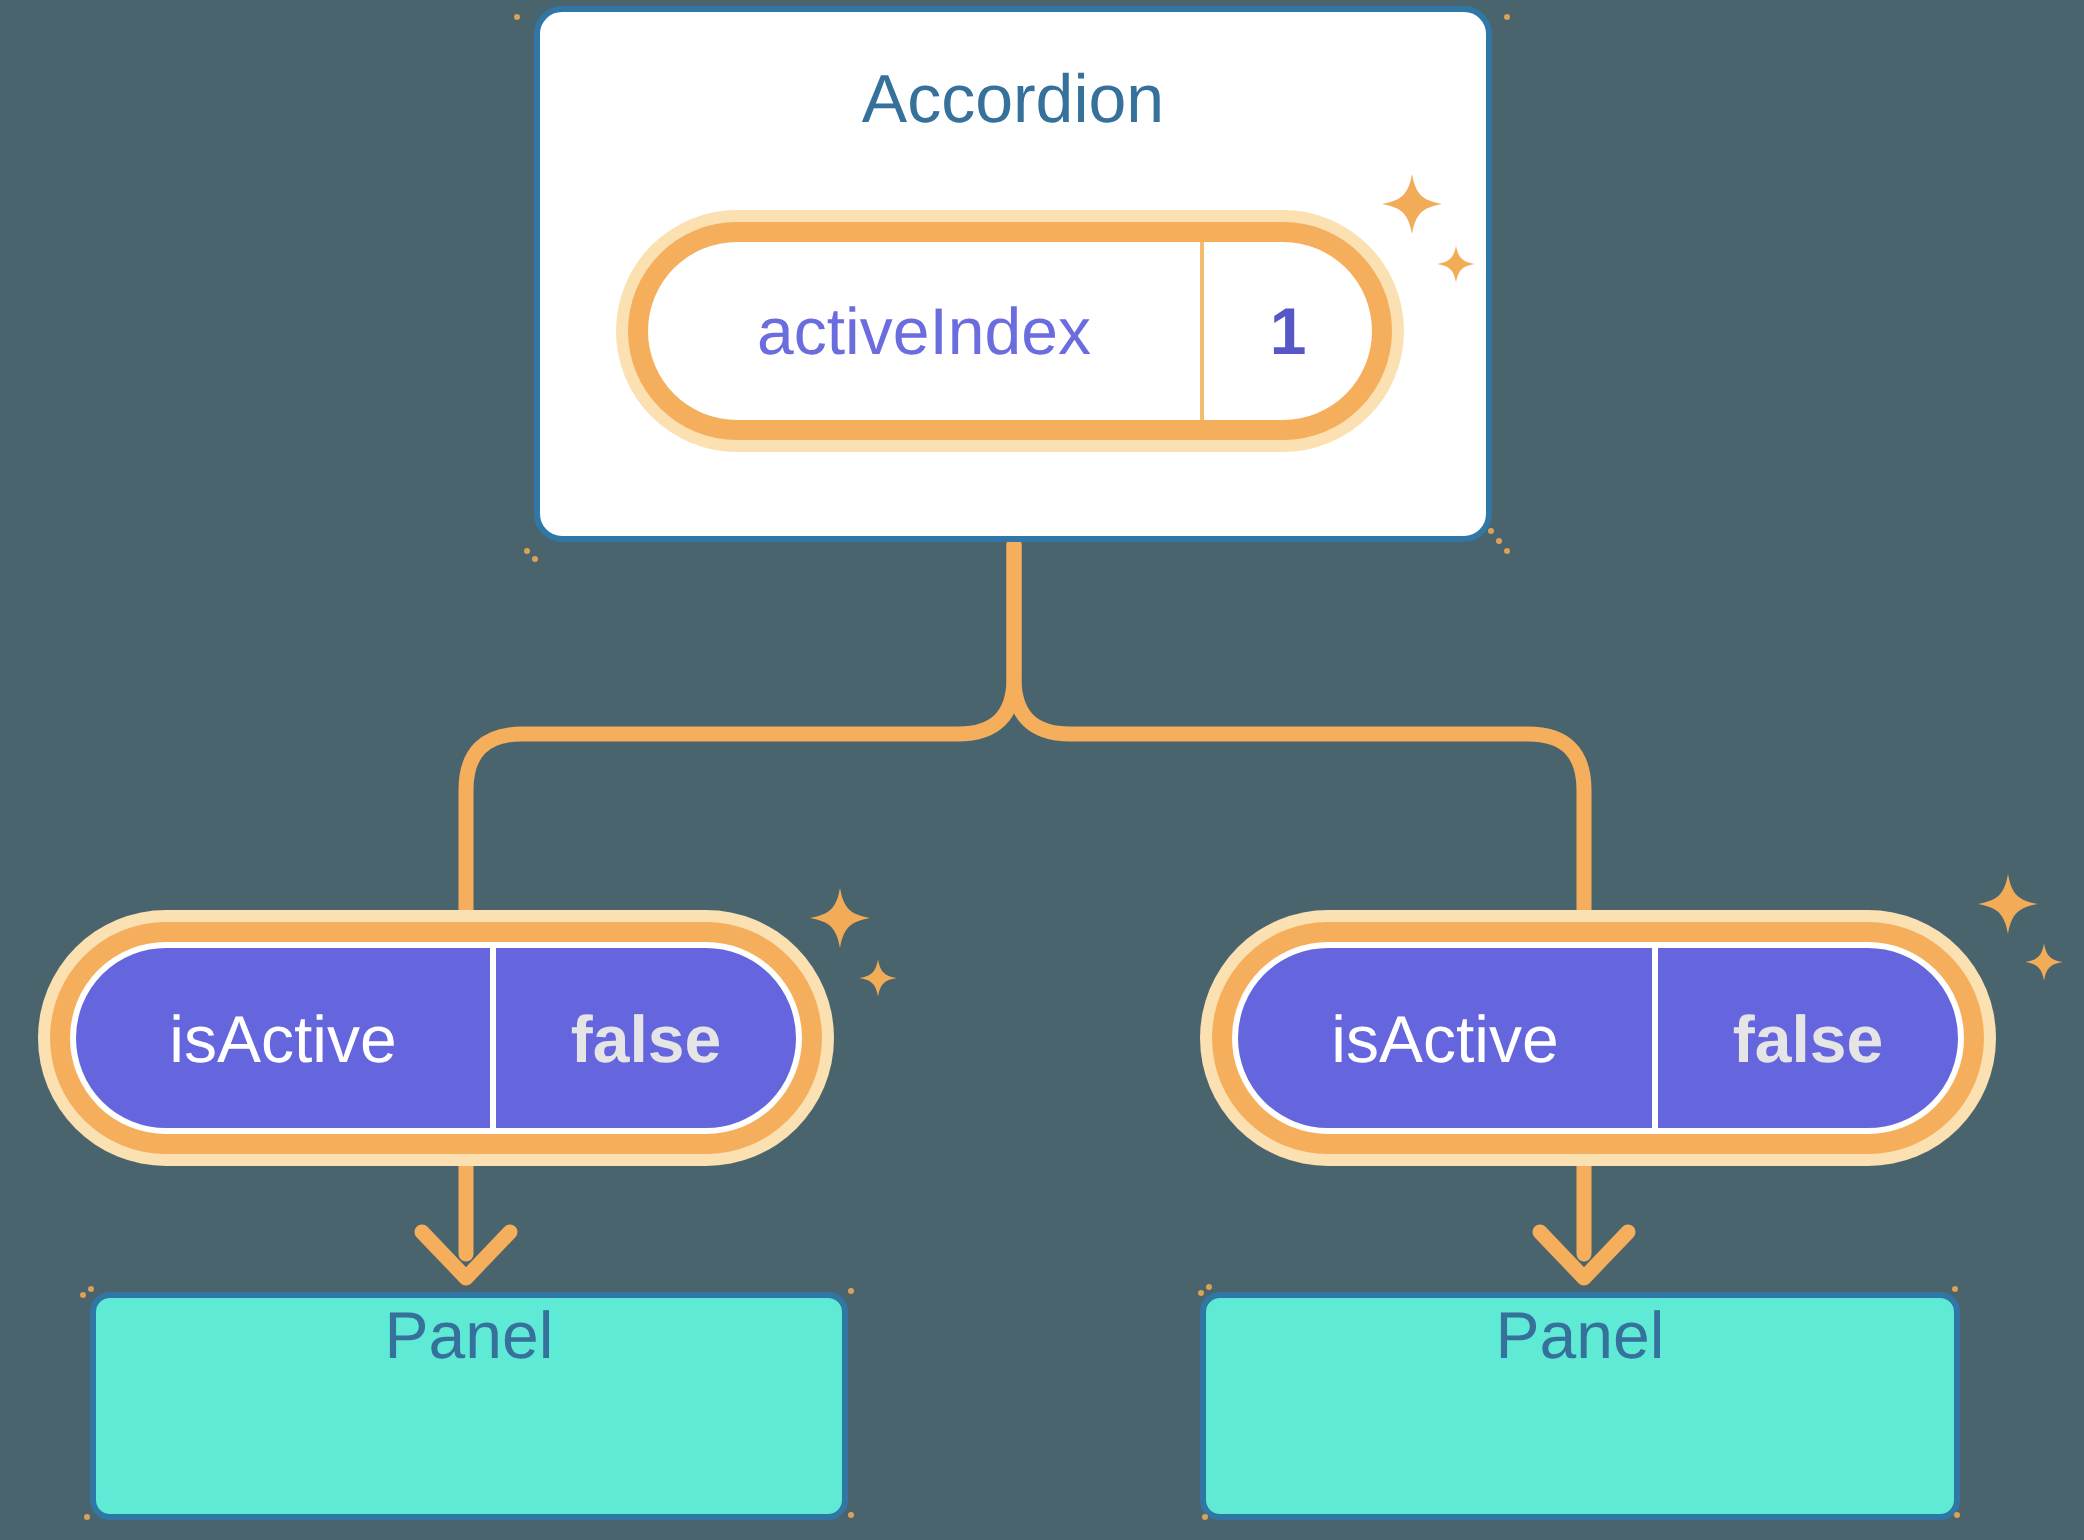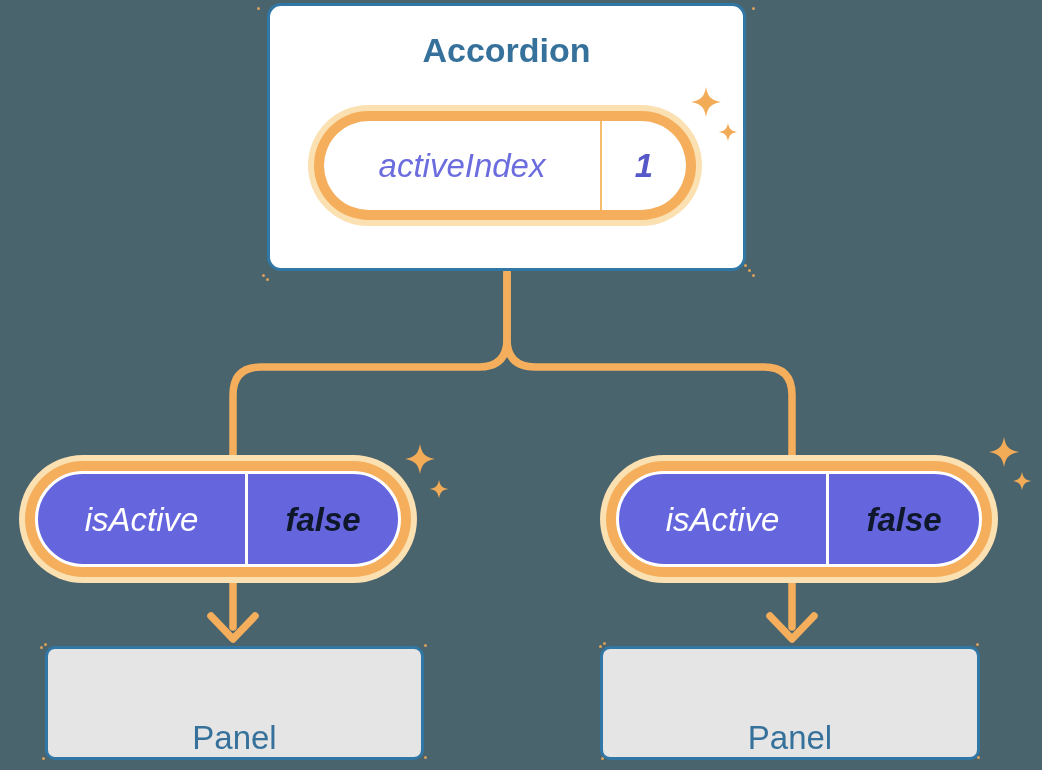--- a/index.html
+++ b/index.html
@@ -9,40 +9,40 @@
   }
   svg.layer{position:absolute;left:0;top:0;pointer-events:none;}
 
   
   .card{
     position:absolute;box-sizing:border-box;background:#FFFFFF;
     border:3px solid #3077A5;border-radius:14px;
   }
   #accordion-card{left:267px;top:3px;width:479px;height:268px;}
   .card-title{
-    margin-top:24px;text-align:center;font-size:34px;font-weight:700;
+    margin-top:24px;text-align:center;font-size:34px;font-weight:400;
     color:#36719B;line-height:1.2;
   }
   .panel{
-    position:absolute;box-sizing:border-box;background:#e5e5e5;
+    position:absolute;box-sizing:border-box;background:#5eead4;
     border:3px solid #3077A5;border-radius:10px;
-    display:flex;align-items:flex-end;justify-content:center;
+    display:flex;align-items:flex-start;justify-content:center;
     font-size:33px;font-weight:500;color:#36719B;
   }
   #panel-left{left:45px;top:646px;width:379px;height:114px;}
   #panel-right{left:600px;top:646px;width:380px;height:114px;}
 
   
   .pill{
     position:absolute;box-sizing:border-box;border-radius:999px;
     background:#FBE0B2;padding:6px;
   }
   .pill .ring{
     box-sizing:border-box;width:100%;height:100%;
-    background:#F5AE5B;border-radius:999px;padding:10px;font-style:italic;
+    background:#F5AE5B;border-radius:999px;padding:10px;
   }
   .pill .body{
     box-sizing:border-box;width:100%;height:100%;border-radius:999px;
     display:flex;align-items:stretch;overflow:hidden;
   }
   .pill .k{
     flex:1;display:flex;align-items:center;justify-content:center;
     font-size:33px;line-height:1;
   }
   .pill .v{
@@ -51,21 +51,21 @@
   }
   .pill .sep{flex:0 0 auto;}
 
   .pill.state .body{background:#FFFFFF;}
   .pill.state .k{color:#6B6CDD;}
   .pill.state .v{color:#5658C8;width:84px;}
   .pill.state .sep{width:2px;background:#F6BC6E;}
 
   .pill.prop .body{background:#6566DE;border:3px solid #FFFFFF;}
   .pill.prop .k{color:#FFFFFF;text-align:center;}
-  .pill.prop .v{color:#0f172a;width:150px;}
+  .pill.prop .v{color:#e5e5e5;width:150px;}
   .pill.prop .sep{width:3px;background:#FFFFFF;}
 
   #pill-state{left:308px;top:105px;width:394px;height:121px;}
   #pill-left {left:19px; top:455px;width:398px;height:128px;}
   #pill-right{left:600px;top:455px;width:398px;height:128px;}
 
   
   .conn{stroke:#F5AE5B;stroke-width:7.5;fill:none;stroke-linecap:round;stroke-linejoin:round;}
 
   .sparkle{fill:#F2AB57;}

